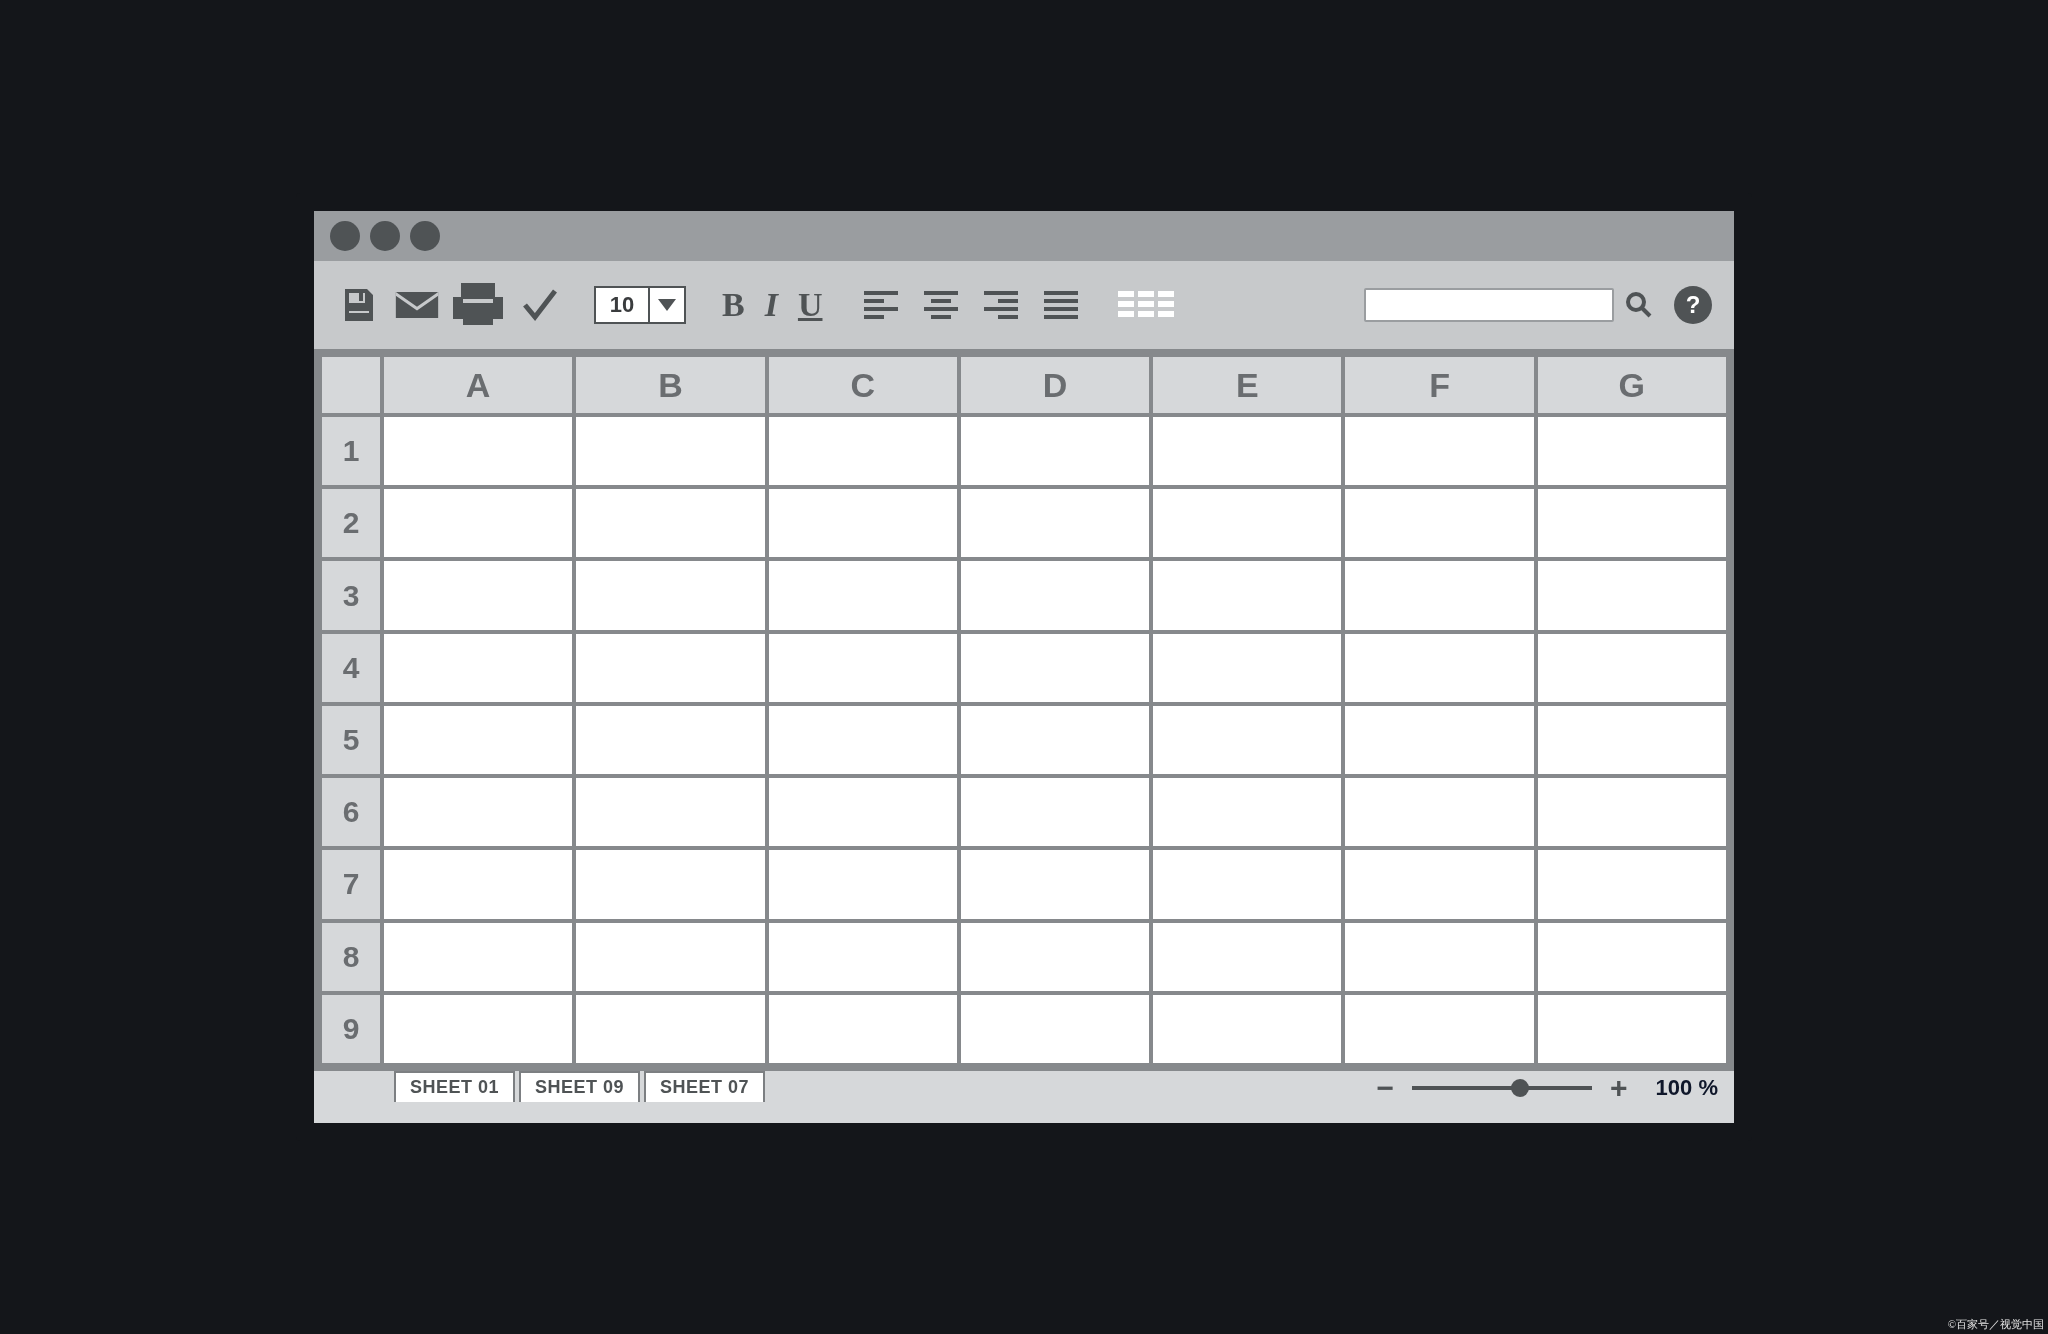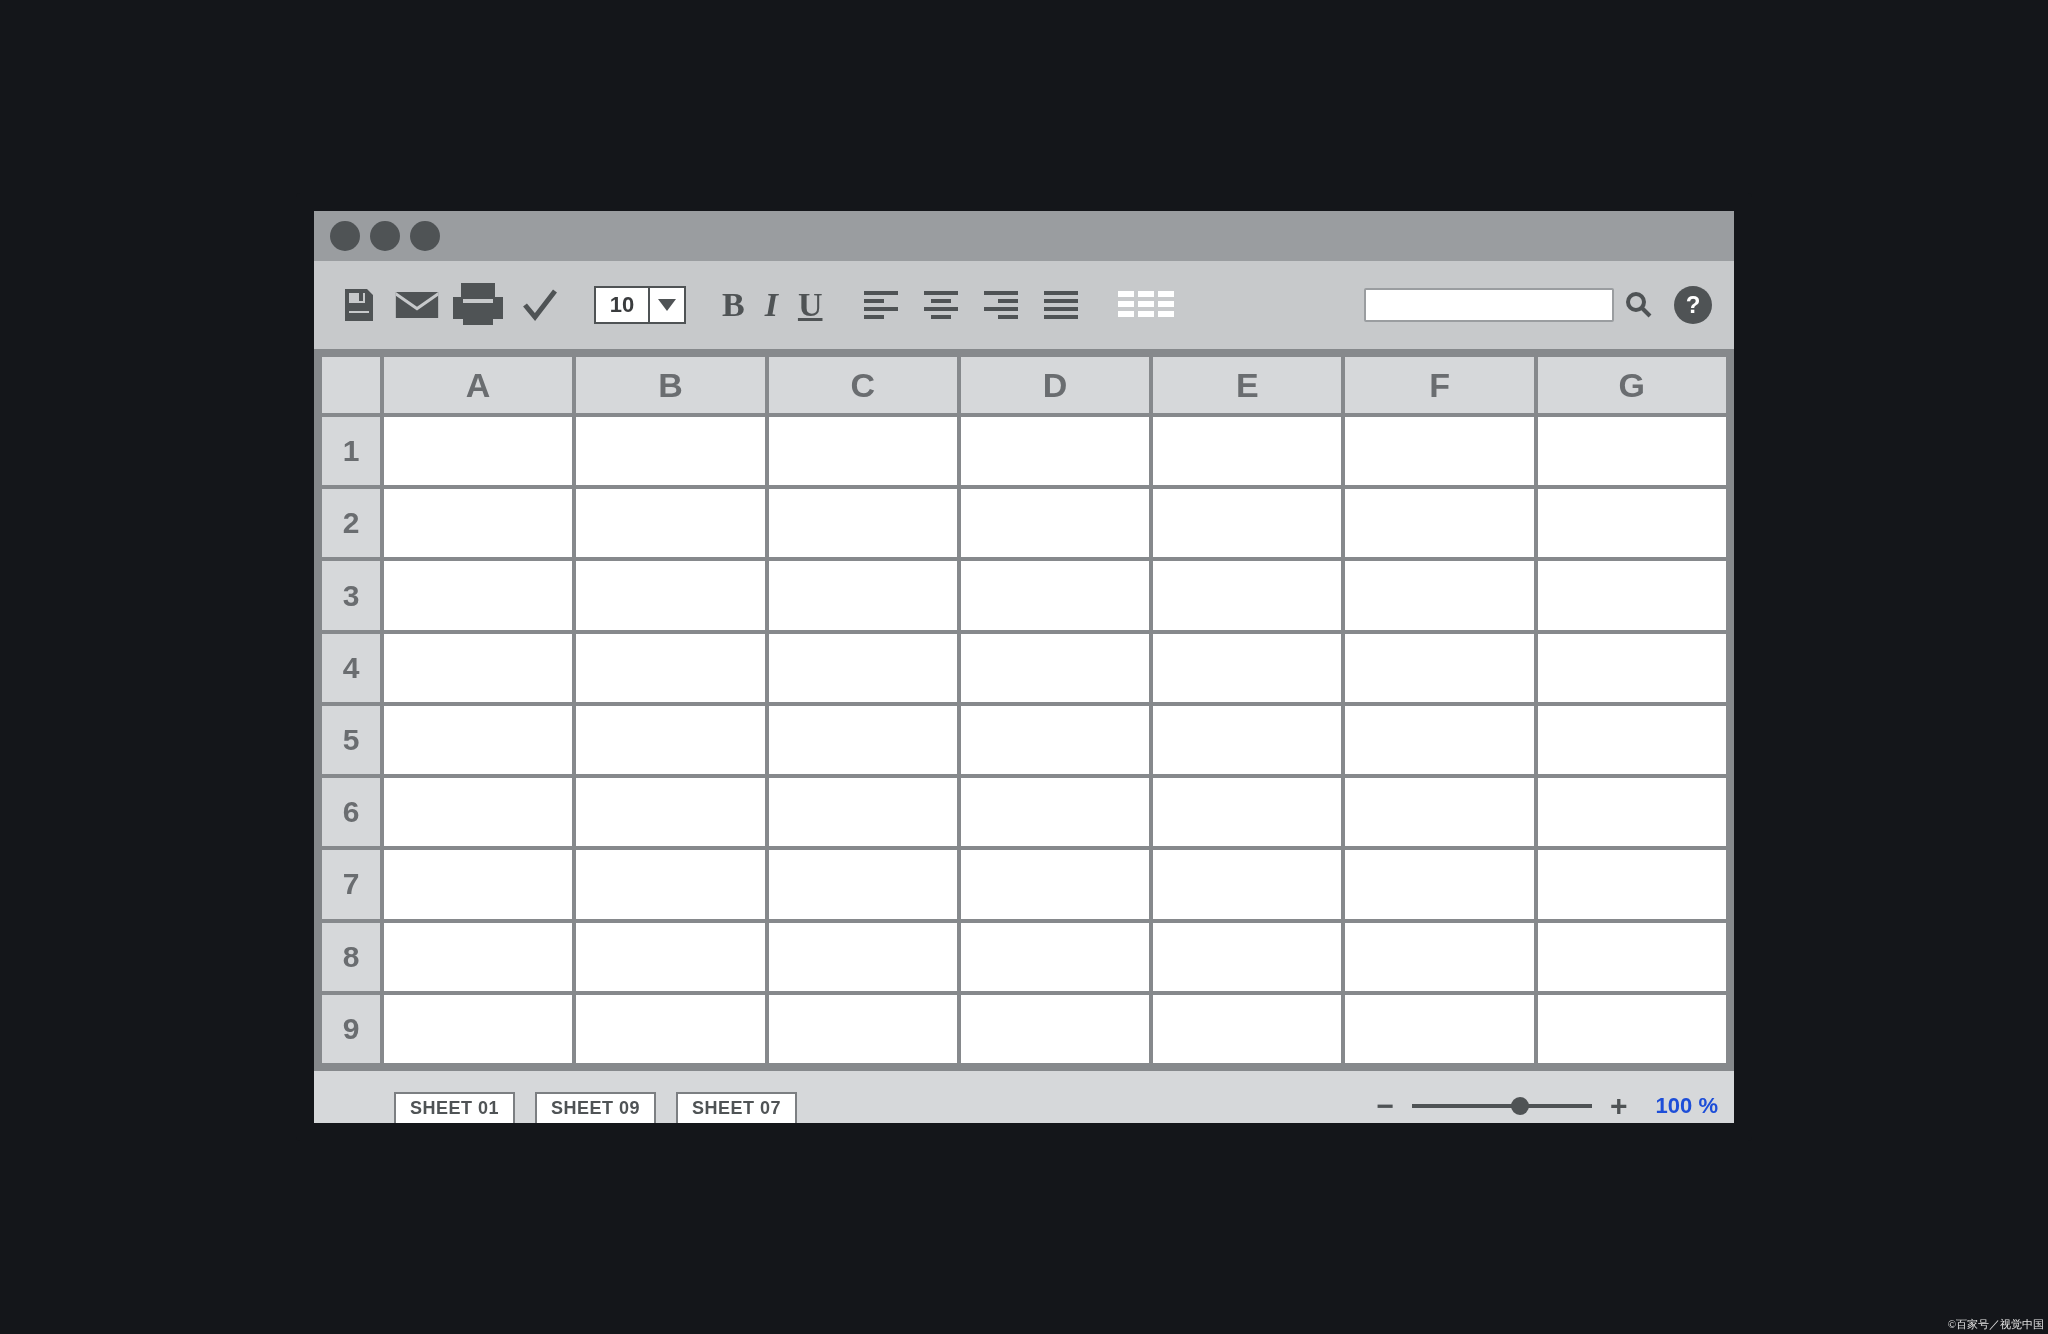--- a/index.html
+++ b/index.html
@@ -78,38 +78,38 @@
     overflow:hidden;
   }
   table.sheet { border-collapse: separate; border-spacing: 4px; width:100%; height:100%; table-layout: fixed; }
   table.sheet th, table.sheet td { padding:0; }
   .corner { background:#d6d8da; }
   .col-head { background:#d6d8da; text-align:center; font-weight:bold; font-size:34px; color:#6a6d70; height:56px; }
   .row-head { background:#d6d8da; text-align:center; font-weight:bold; font-size:30px; color:#6a6d70; width:58px; }
   .cell { background:#fff; cursor:cell; }
   .status-bar {
     height:56px; background:#d6d8da;
-    display:flex; align-items:flex-end; padding:0 16px 0 80px; gap:20px;
+    display:flex; align-items:flex-start; padding:0 16px 0 80px; gap:4px;
     border-top: 4px solid #86898c;
   }
   .sheet-tab {
     background:#fff; border:2px solid #7c7f82; border-bottom:none;
     padding:4px 14px; font-size:18px; color:#4f5355; font-weight:600;
     cursor:pointer; letter-spacing:0.5px;
   }
   .zoom-wrap { margin-left:auto; display:flex; align-items:center; gap:12px; }
   .zoom-sign { font-size:30px; font-weight:bold; color:#4f5355; cursor:pointer; padding:0 6px; }
   .zoom-track {
     width:180px; height:4px; background:#4f5355; position:relative;
   }
   .zoom-knob {
     position:absolute; top:50%; left:60%; transform:translate(-50%,-50%);
     width:18px; height:18px; border-radius:50%; background:#4f5355;
   }
-  .zoom-pct { font-size:22px; font-weight:bold; color:#1d4ed8; margin-left:10px; }
+  .zoom-pct { font-size:22px; font-weight:bold; color:#0f172a; margin-left:10px; }
   .watermark {
     position:absolute; right:4px; bottom:2px; font-size:11px; color:#e7e7e7;
     font-family: Liberation Serif, serif;
   }
 </style>
 </head>
 <body>
 
 <div class="app-frame">
 

